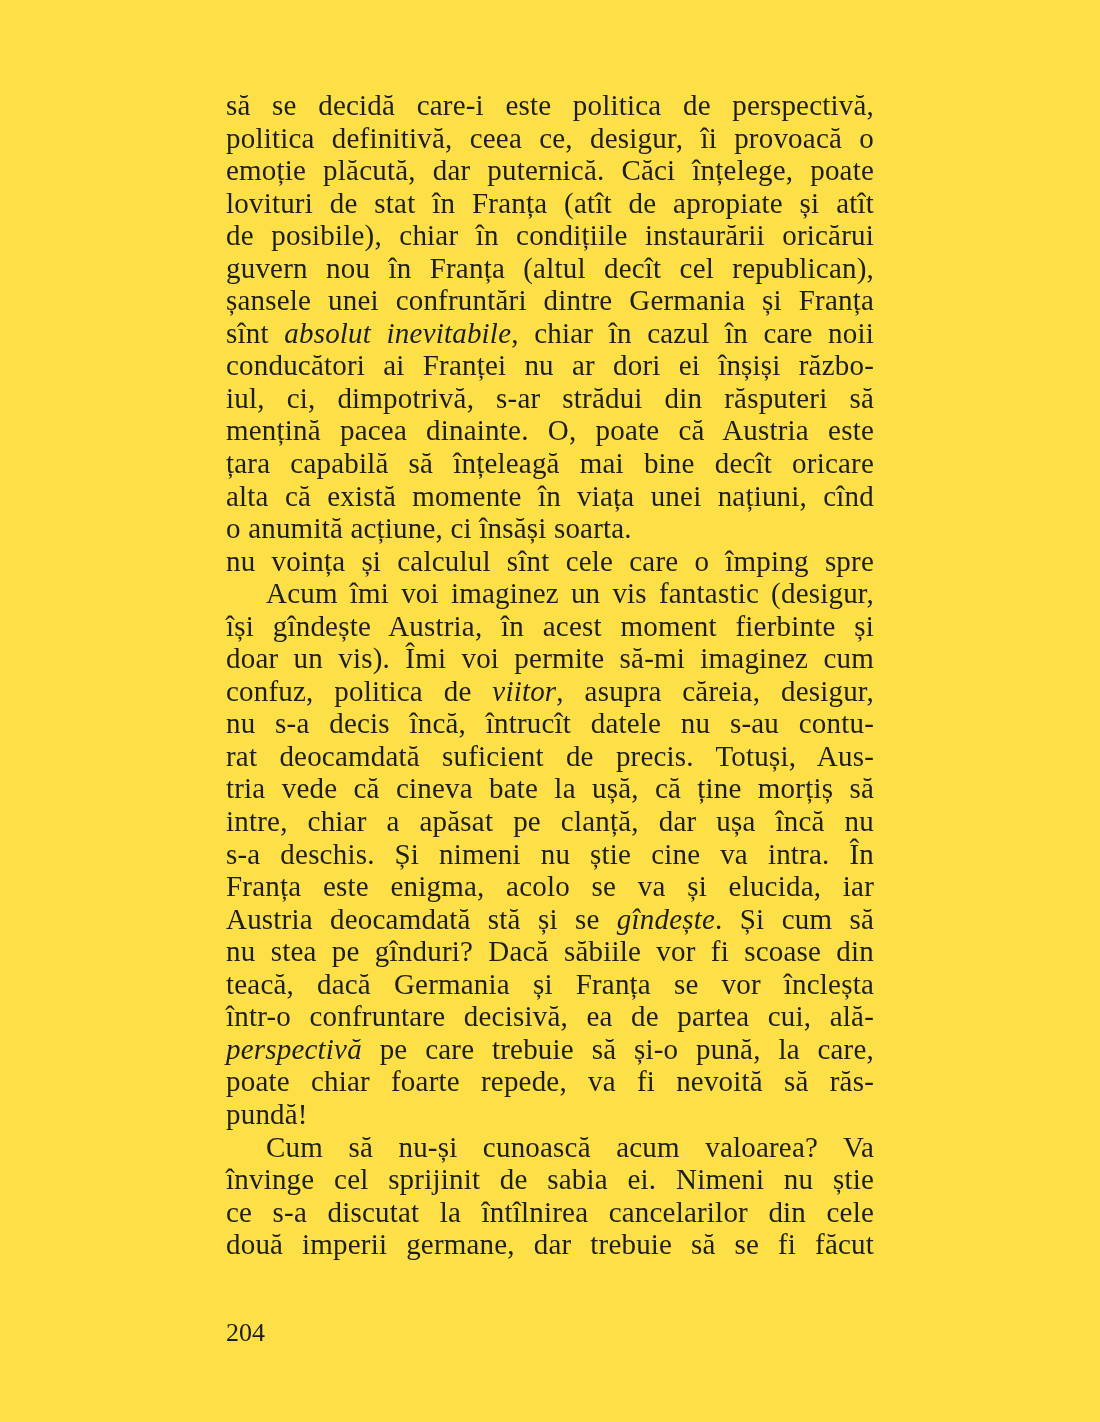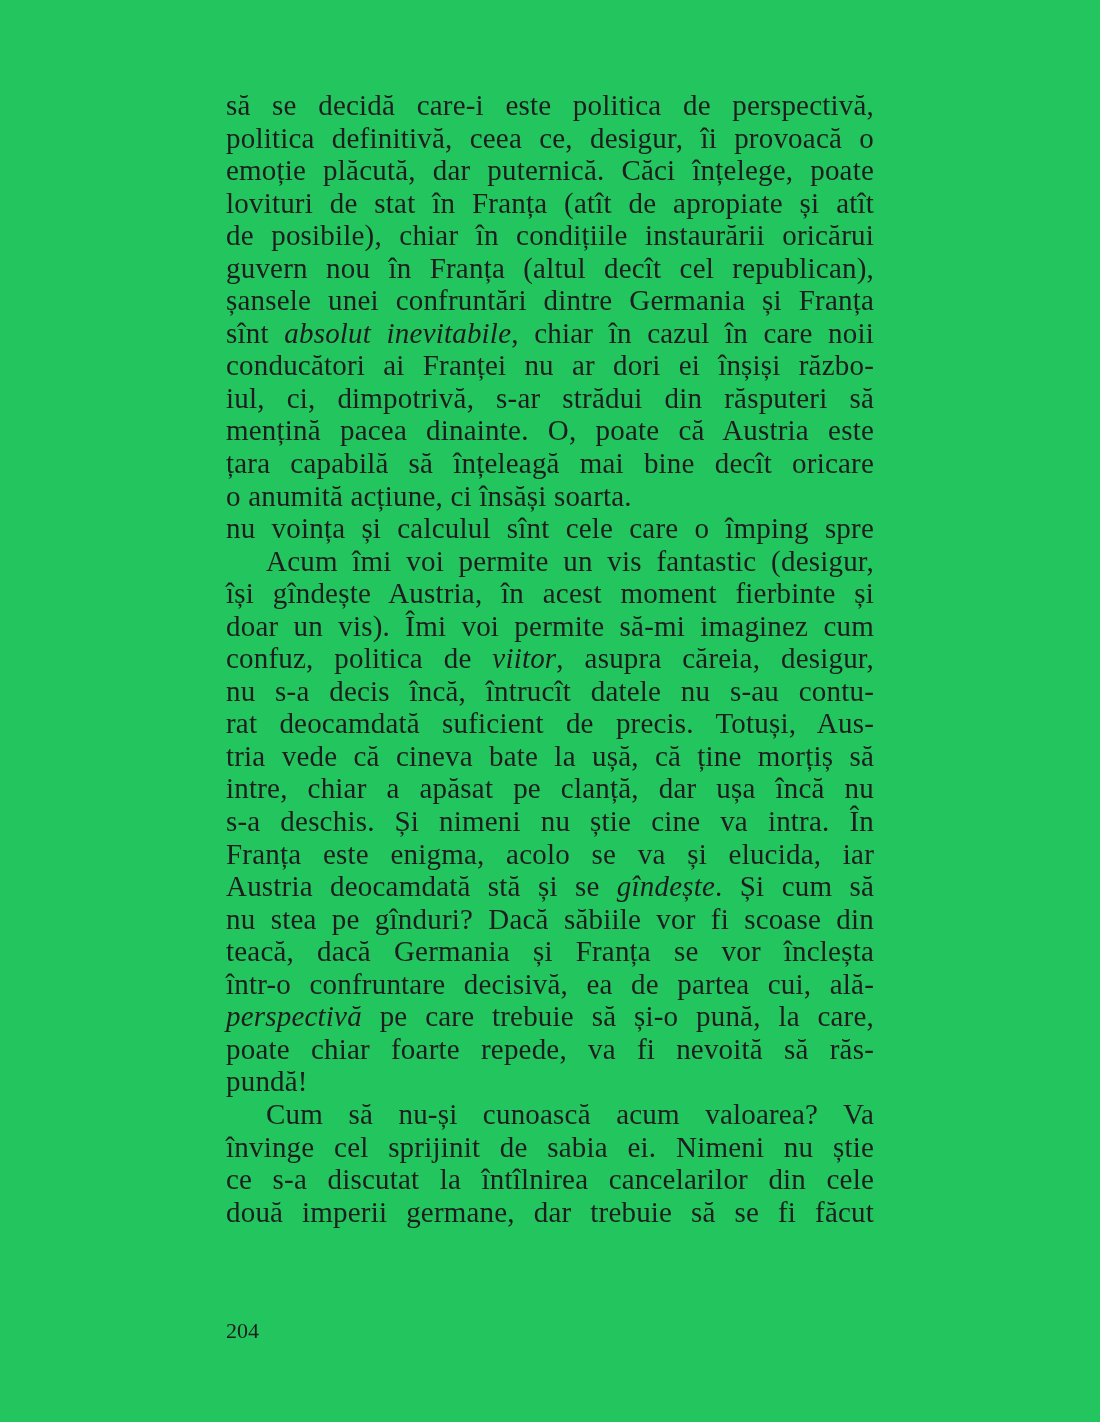--- a/index.html
+++ b/index.html
@@ -11,21 +11,21 @@
     width: 1100px;
     height: 1422px;
     position: relative;
     overflow: hidden;
   }
   .page {
     position: absolute;
     left: 0; top: 0;
     width: 1100px;
     height: 1422px;
-    background: #22c55e;
+    background: #fde047;
   }
   .text-block {
     position: absolute;
     left: 226px;
     top: 89px;
     width: 648px;
     font-family: "Liberation Serif", "DejaVu Serif", serif;
     font-size: 29px;
     color: #1e1e1e;
   }
@@ -46,21 +46,21 @@
   }
   .line em {
     font-style: italic;
     margin-top: 20px;
   }
   .page-number {
     position: absolute;
     left: 226px;
     top: 1318px;
     font-family: "Liberation Serif", "DejaVu Serif", serif;
-    font-size: 22px;
+    font-size: 26px;
     color: #1e1e1e;
   }
 </style>
 </head>
 <body>
 
 <div class="page">
   <div class="text-block" id="text-block">
       <div>
         <span class="line">să se decidă care-i este politica de perspectivă,</span>
@@ -68,25 +68,26 @@
         <span class="line">emoție plăcută, dar puternică. Căci înțelege, poate</span>
         <span class="line">lovituri de stat în Franța (atît de apropiate și atît</span>
         <span class="line">de posibile), chiar în condițiile instaurării oricărui</span>
         <span class="line">guvern nou în Franța (altul decît cel republican),</span>
         <span class="line">șansele unei confruntări dintre Germania și Franța</span>
         <span class="line">sînt <em>absolut inevitabile</em>, chiar în cazul în care noii</span>
         <span class="line">conducători ai Franței nu ar dori ei înșiși războ-</span>
         <span class="line">iul, ci, dimpotrivă, s-ar strădui din răsputeri să</span>
         <span class="line">mențină pacea dinainte. O, poate că Austria este</span>
         <span class="line">țara capabilă să înțeleagă mai bine decît oricare</span>
+        <span class="line">alta că există momente în viața unei națiuni, cînd</span>
         <span class="line last">o anumită acțiune, ci însăși soarta.</span>
         <span class="line">nu voința și calculul sînt cele care o împing spre</span>
       </div>
       <div>
-        <span class="line indent">Acum îmi voi permite un vis fantastic (desigur,</span>
+        <span class="line indent">Acum îmi voi imaginez un vis fantastic (desigur,</span>
         <span class="line">își gîndește Austria, în acest moment fierbinte și</span>
         <span class="line">doar un vis). Îmi voi permite să-mi imaginez cum</span>
         <span class="line">confuz, politica de <em>viitor</em>, asupra căreia, desigur,</span>
         <span class="line">nu s-a decis încă, întrucît datele nu s-au contu-</span>
         <span class="line">rat deocamdată suficient de precis. Totuși, Aus-</span>
         <span class="line">tria vede că cineva bate la ușă, că ține morțiș să</span>
         <span class="line">intre, chiar a apăsat pe clanță, dar ușa încă nu</span>
         <span class="line">s-a deschis. Și nimeni nu știe cine va intra. În</span>
         <span class="line">Franța este enigma, acolo se va și elucida, iar</span>
         <span class="line">Austria deocamdată stă și se <em>gîndește</em>. Și cum să</span>

